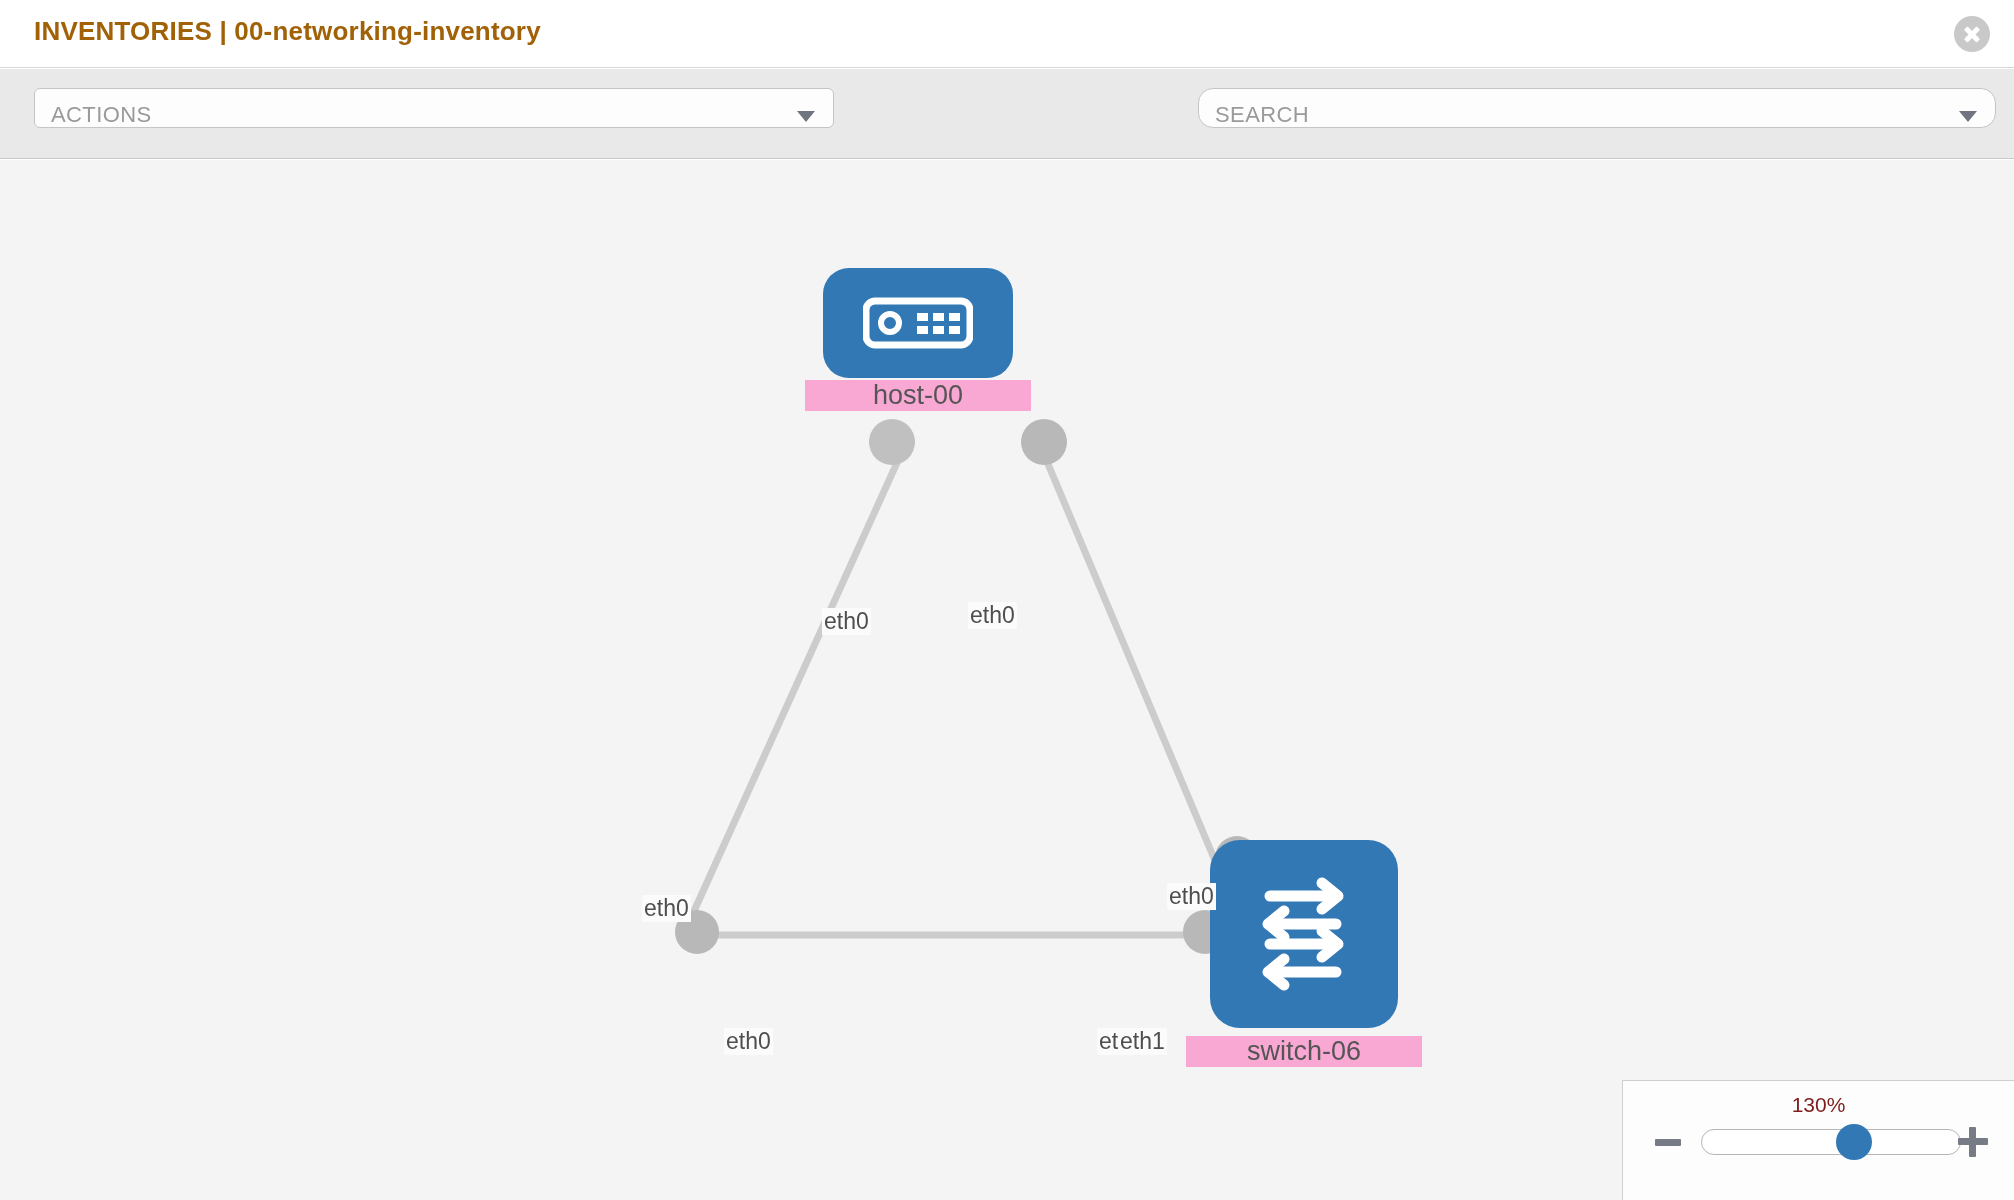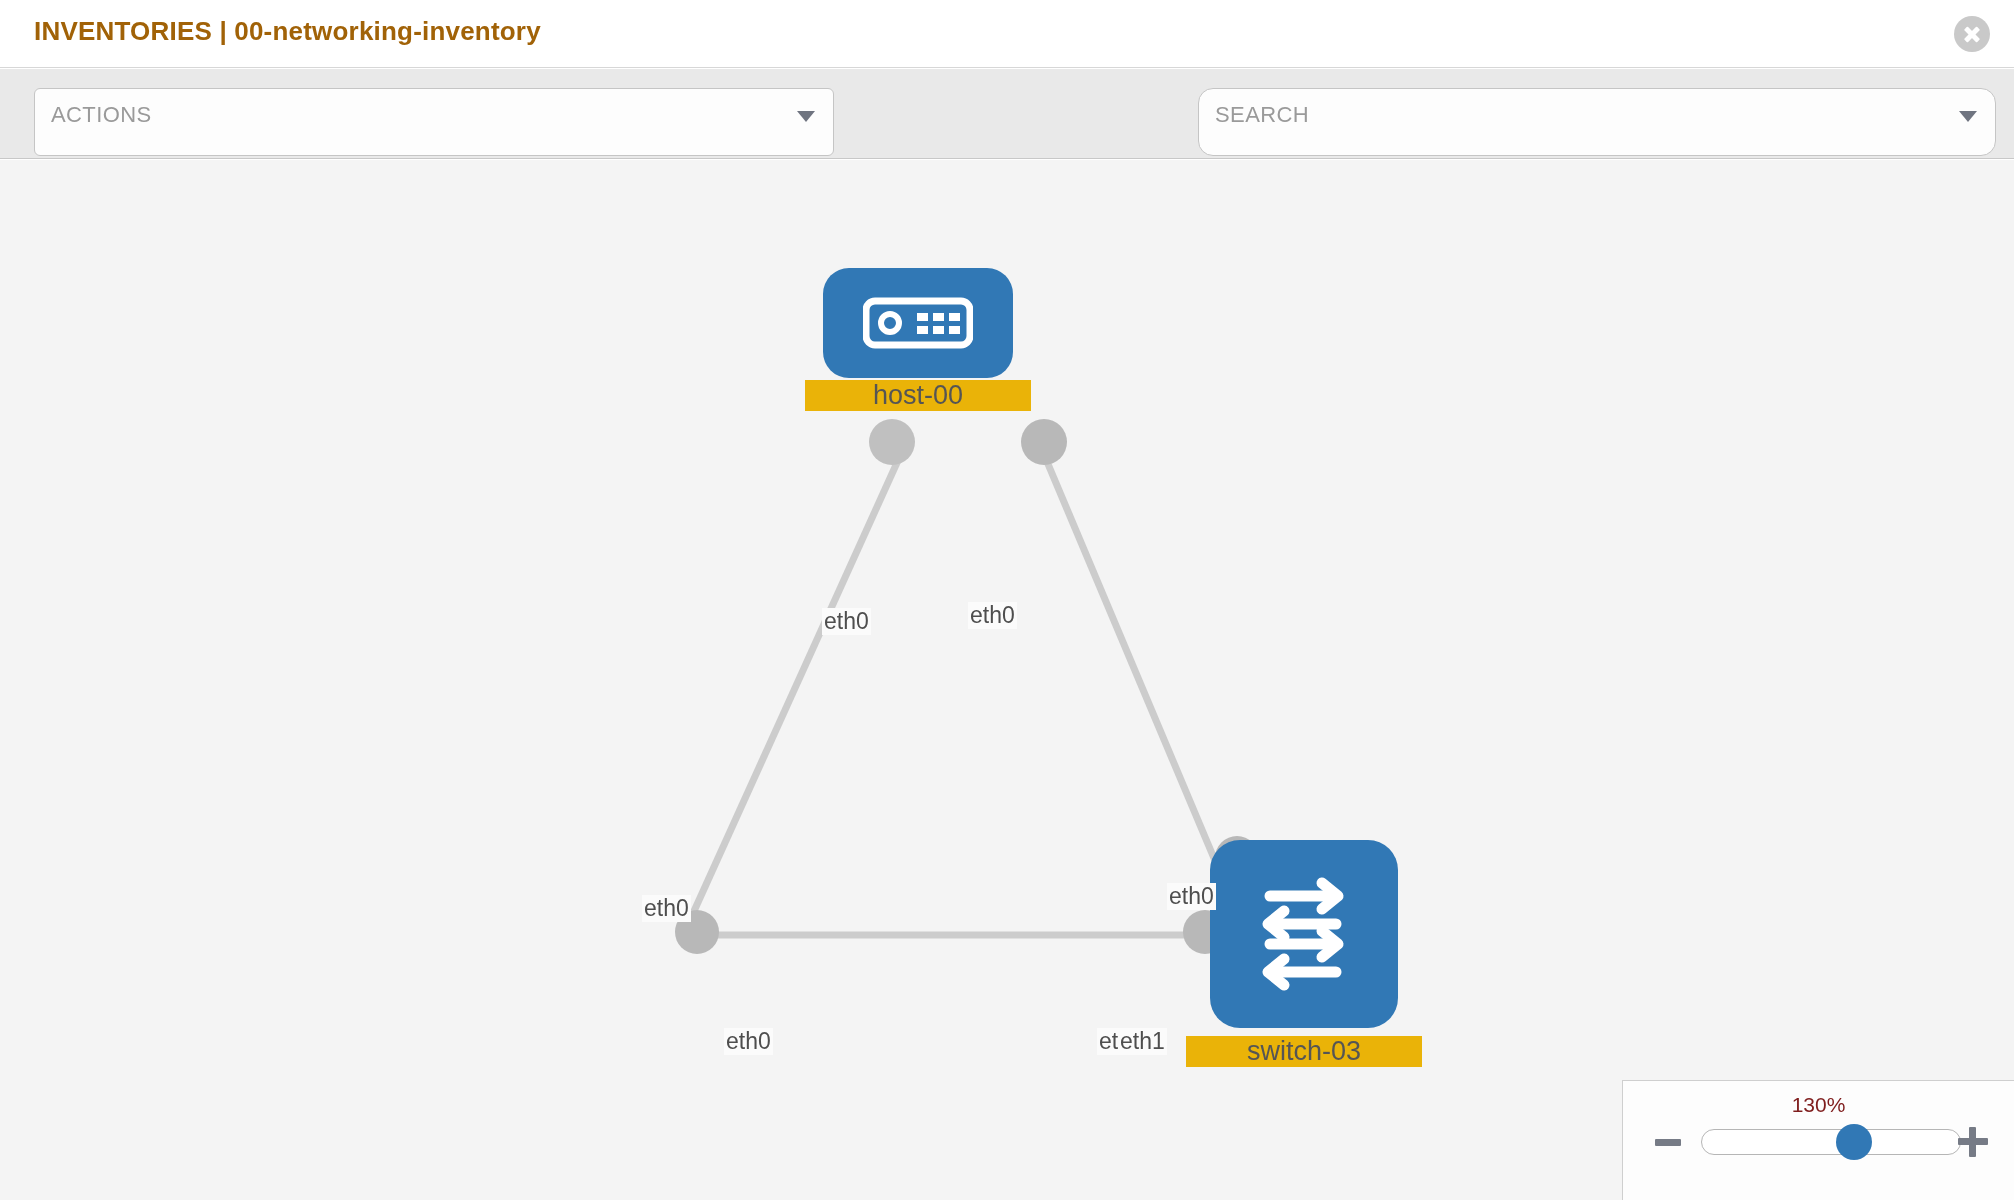--- a/index.html
+++ b/index.html
@@ -45,21 +45,21 @@
     position: absolute; left: 0; top: 69px;
     width: 2014px; height: 90px;
     background: #e9e9e9;
     border-bottom: 1px solid #c8c8c8;
   }
   .select-box {
     position: absolute;
     background: #fdfdfd;
     border: 1px solid #c5c5c5;
     border-radius: 6px;
-    height: 68px;
+    height: 40px;
     cursor: pointer;
     padding-left: 37px;
   }
   .select-box .sel-text {
     position: absolute; left: 16px; top: 13px;
     font-size: 22px; color: #9a9a9a;
     letter-spacing: 0.4px;
     white-space: nowrap;
   }
   .caret {
@@ -93,21 +93,21 @@
   .node { position: absolute; }
   .node-shape {
     position: absolute; left: 0; top: 0;
     background: #3178b5;
     display: flex; align-items: center; justify-content: center;
     cursor: pointer;
   }
   .node-label {
     position: absolute;
     font-size: 27px; color: #555555;
-    background: #eab308;
+    background: #f9a8d4;
     white-space: nowrap;
     padding: 0 2px;
     text-align: center;
   }
   .edge-label {
     position: absolute;
     font-size: 23px; color: #4e4e4e;
     background: #fbfbfb;
     white-space: nowrap;
     padding: 0 2px;
@@ -236,21 +236,21 @@
             <path d="M40 37 L24 50 L40 63"></path>
 
             <path d="M26 70 H92"></path>
             <path d="M78 57 L94 70 L78 83"></path>
 
             <path d="M92 98 H26"></path>
             <path d="M40 85 L24 98 L40 111"></path>
           </g>
         </svg>
       </div>
-      <div class="node-label" style="left:-24px; top:196px; width:236px;">switch-03</div>
+      <div class="node-label" style="left:-24px; top:196px; width:236px;">switch-06</div>
     </div>
 
     <div class="edge-label" style="left:822px; top:448px;">eth0</div>
     <div class="edge-label" style="left:968px; top:442px;">eth0</div>
     <div class="edge-label" style="left:642px; top:735px;">eth0</div>
     <div class="edge-label" style="left:1167px; top:723px;">eth0</div>
     <div class="edge-label" style="left:1097px; top:868px;">eth0</div>
     <div class="edge-label" style="left:1118px; top:868px;">eth1</div>
     <div class="edge-label" style="left:724px; top:868px;">eth0</div>
 

